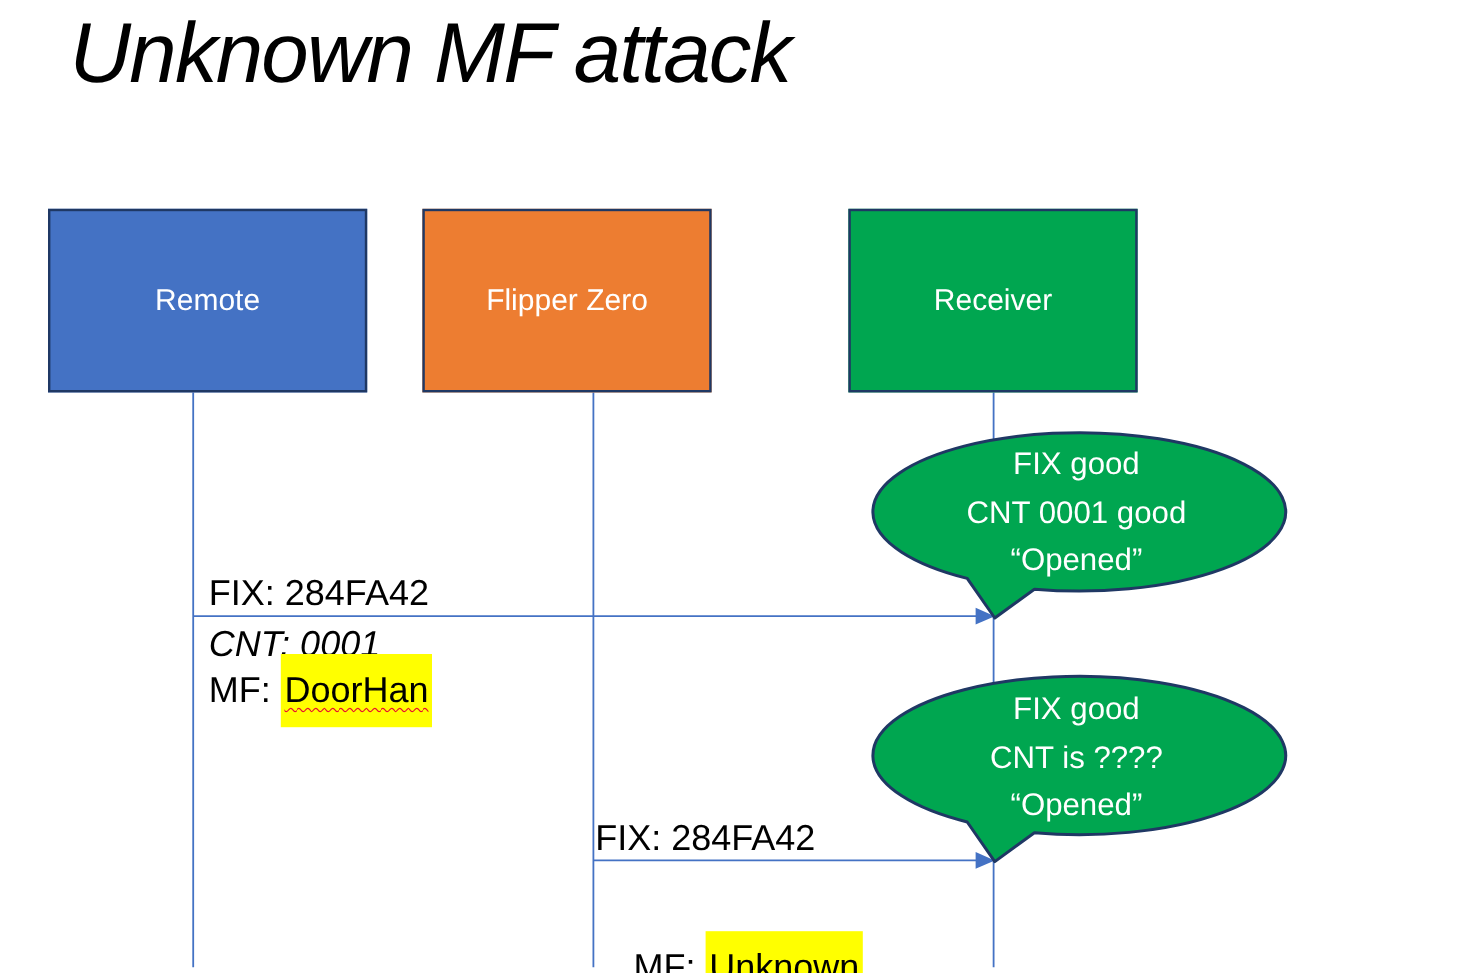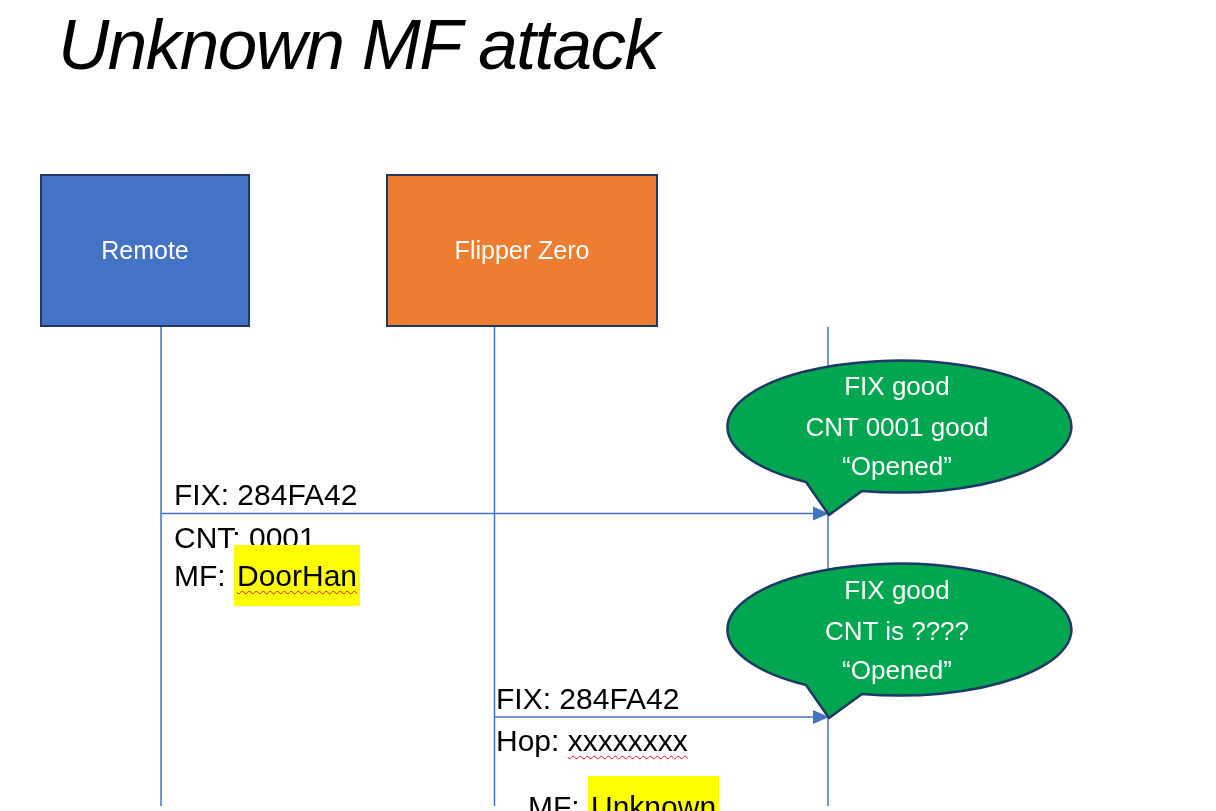--- a/index.html
+++ b/index.html
@@ -12,22 +12,22 @@
     font-size:71px; font-weight:200; letter-spacing:-1.5px; color:#000000;
     white-space:nowrap;
     font-style:italic;
   }
   .actor {
     position:absolute; top:174px; height:153px; box-sizing:border-box;
     border:2.5px solid #1F3864;
     display:flex; align-items:center; justify-content:center;
     color:#ffffff; font-size:25px;
   }
-  .actor-remote   { left:40px;  width:210px; background:#4472C4;text-align:center; }
-  .actor-flipper  { left:386px; width:272px; background:#ED7D31; }
+  .actor-remote   { left:40px;  width:266px; background:#4472C4;text-align:center; }
+  .actor-flipper  { left:352px; width:241px; background:#ED7D31; }
   .actor-receiver { left:707px; width:241px; background:#00A650; }
   .diagram { position:absolute; left:0; top:0; }
   .diagram text {
     font-family:"Liberation Sans", sans-serif;
     font-size:26px; fill:#ffffff;
   }
   .msg-line {
     position:absolute; font-size:30px; color:#000000; white-space:nowrap;
     line-height:30px;
   }
@@ -72,28 +72,28 @@
       <text x="897" y="679" text-anchor="middle">“Opened”</text>
     </g>
   </svg>
 
   <div class="actor actor-remote">
     <span>Remote</span>
   </div>
   <div class="actor actor-flipper">
     <span>Flipper Zero</span>
   </div>
+  <div class="actor actor-receiver">
+    <span>Receiver</span>
+  </div>
 
   <div class="msg-line" style="left:174px; top:480px;">FIX: 284FA42</div>
-  <div class="msg-line" style="left:174px; top:523px;">CNT: 0001</div>
+  <div class="msg-line" style="left:174px; top:523px;font-style:italic;">CNT: 0001</div>
   <div class="msg-line" style="left:174px; top:561px;">
     <span>MF: </span><span class="hl sq">DoorHan</span>
   </div>
 
   <div class="msg-line" style="left:496px; top:684px;">FIX: 284FA42</div>
-  <div class="msg-line" style="left:496px; top:726px;">
-    <span>Hop: </span><span class="sq">xxxxxxxx</span>
-  </div>
   <div class="msg-line" style="left:496px; top:792px;margin-left:32px;">
     <span>MF: </span><span class="hl">Unknown</span>
   </div>
 
 </div>
 
 </body></html>

